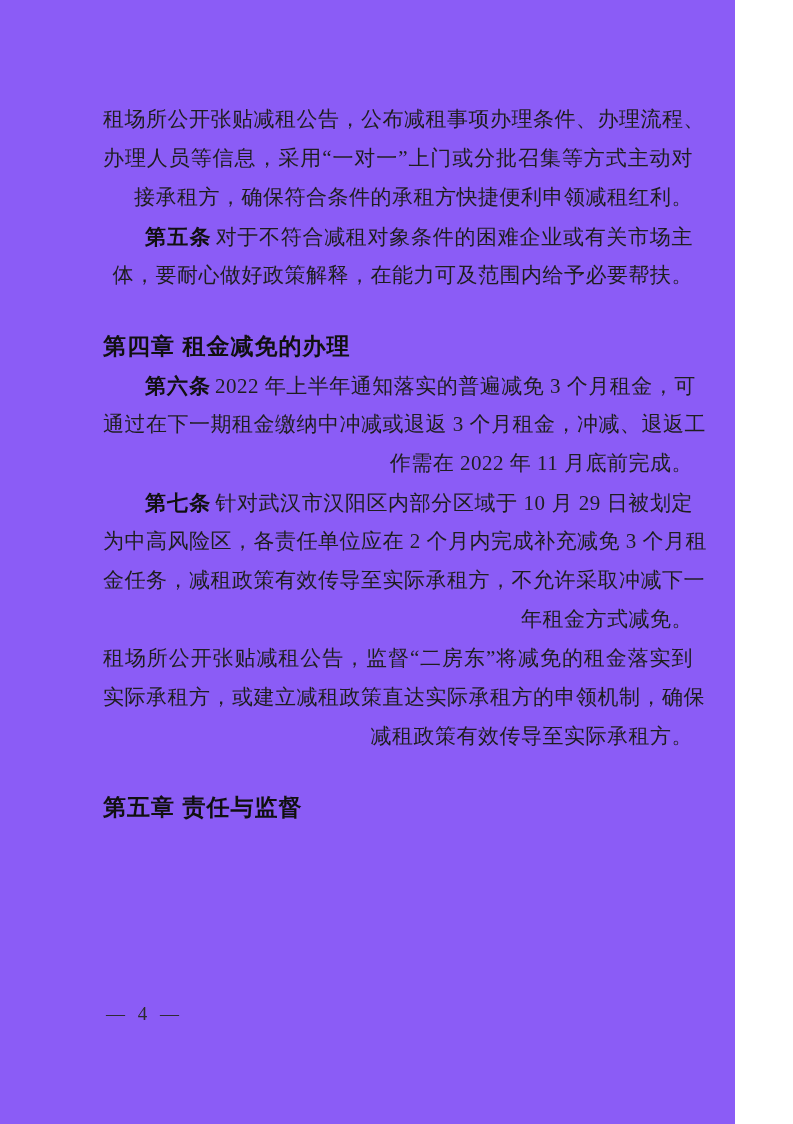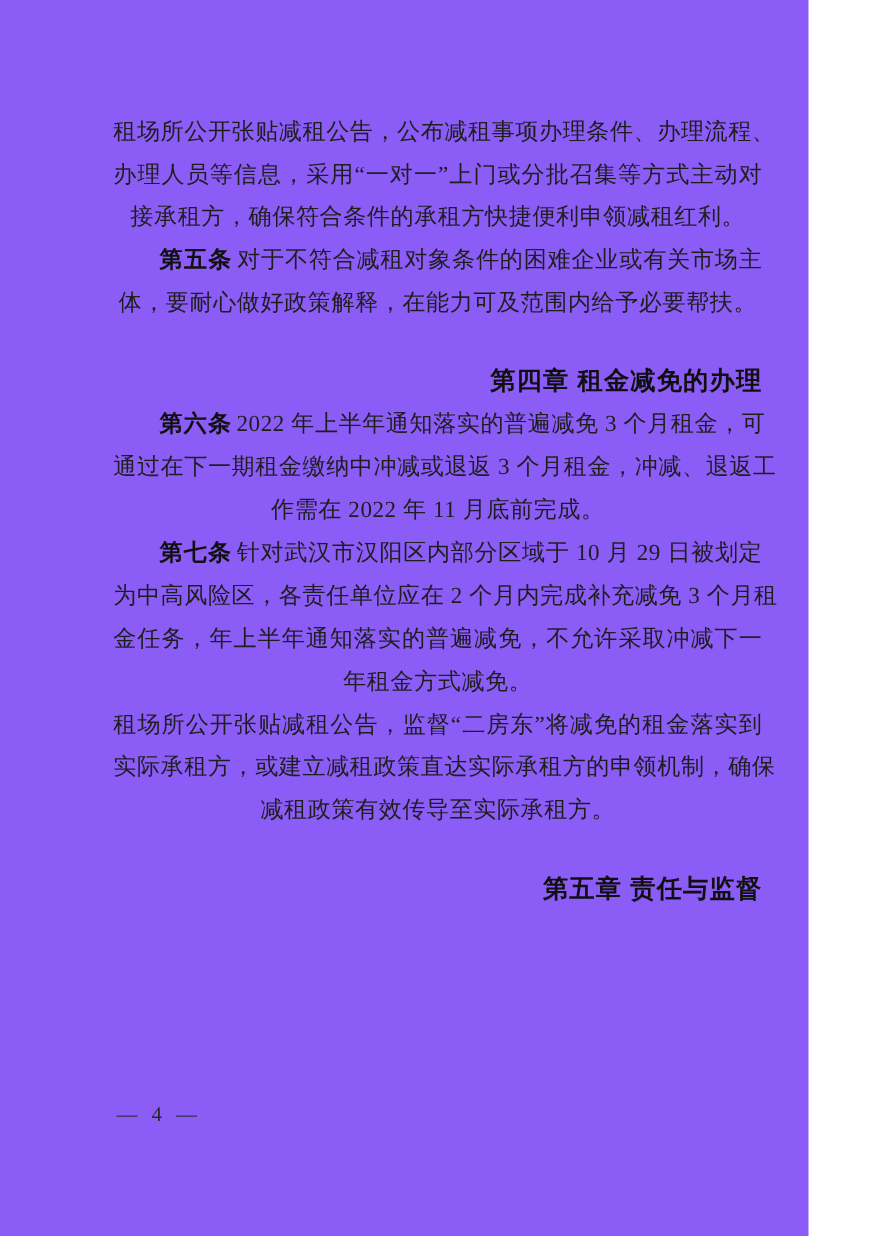--- a/index.html
+++ b/index.html
@@ -24,21 +24,21 @@
   }
   .paragraph {
     margin: 0;
   }
   .line {
     height: 39px;
     line-height: 39px;
     font-size: 21px;
     white-space: nowrap;
     letter-spacing: 0.5px;
-    text-align: center;
+    text-align: right;
   }
   
   .line.just {
     text-align: justify;
     text-align-last: justify;
   }
   .line.indent {
     padding-left: 42px;
   }
   .article-label {
@@ -49,21 +49,21 @@
     letter-spacing: 1px;
   }
   .chapter-heading {
     height: 39px;
     line-height: 39px;
     margin-top: 32px;
     font-family: "Liberation Sans", "DejaVu Sans", sans-serif;
     font-weight: 700;
     font-size: 23px;
     color: #101010;
-    text-align: right;
+    text-align: left;
     letter-spacing: 1px;
   }
   .page-number {
     position: absolute;
     left: 106px;
     top: 1003px;
     font-size: 19px;
     letter-spacing: 4px;
     color: #2a2a2a;
     font-family: "Liberation Serif", "DejaVu Serif", serif;
@@ -85,21 +85,21 @@
       </div>
       <div class="chapter-heading">第四章 租金减免的办理</div>
       <div class="paragraph">
         <div class="line just indent"><b class="article-label">第六条</b>2022 年上半年通知落实的普遍减免 3 个月租金，可</div>
         <div class="line just">通过在下一期租金缴纳中冲减或退返 3 个月租金，冲减、退返工</div>
         <div class="line">作需在 2022 年 11 月底前完成。</div>
       </div>
       <div class="paragraph">
         <div class="line just indent"><b class="article-label">第七条</b>针对武汉市汉阳区内部分区域于 10 月 29 日被划定</div>
         <div class="line just">为中高风险区，各责任单位应在 2 个月内完成补充减免 3 个月租</div>
-        <div class="line just">金任务，年上半年通知落实的普遍减免，不允许采取冲减下一</div>
+        <div class="line just">金任务，减租政策有效传导至实际承租方，不允许采取冲减下一</div>
         <div class="line">年租金方式减免。</div>
       </div>
       <div class="paragraph">
         <div class="line just">租场所公开张贴减租公告，监督“二房东”将减免的租金落实到</div>
         <div class="line just">实际承租方，或建立减租政策直达实际承租方的申领机制，确保</div>
         <div class="line">减租政策有效传导至实际承租方。</div>
       </div>
       <div class="chapter-heading">第五章 责任与监督</div>
     </div>
   <div class="page-number">— 4 —</div>

